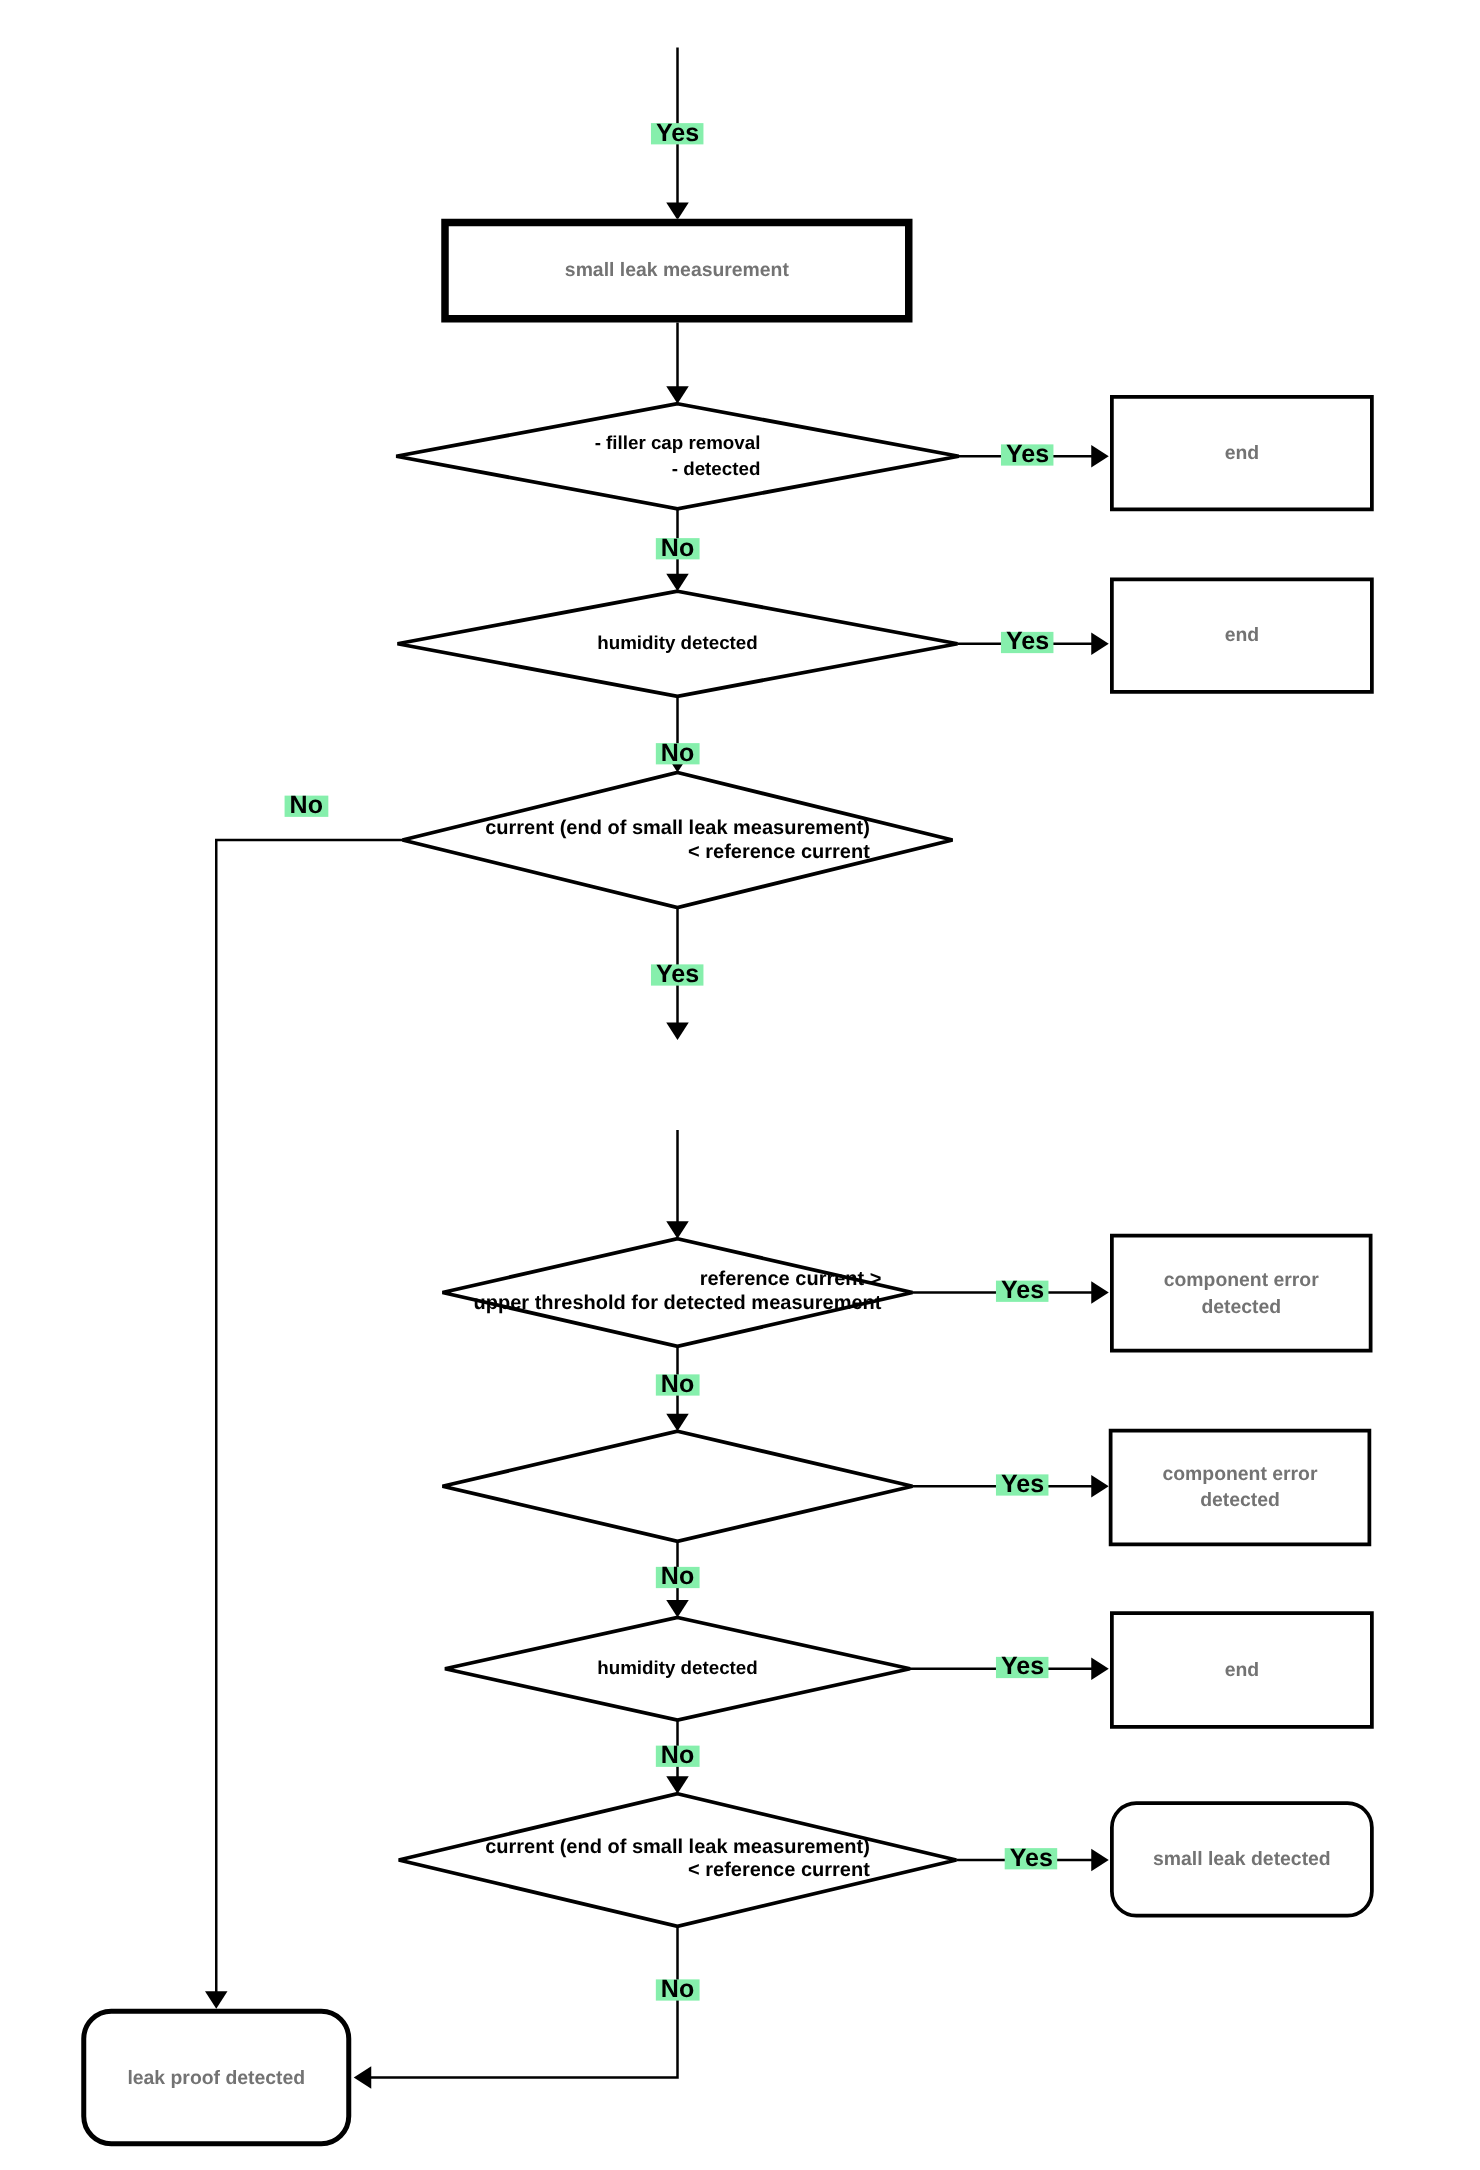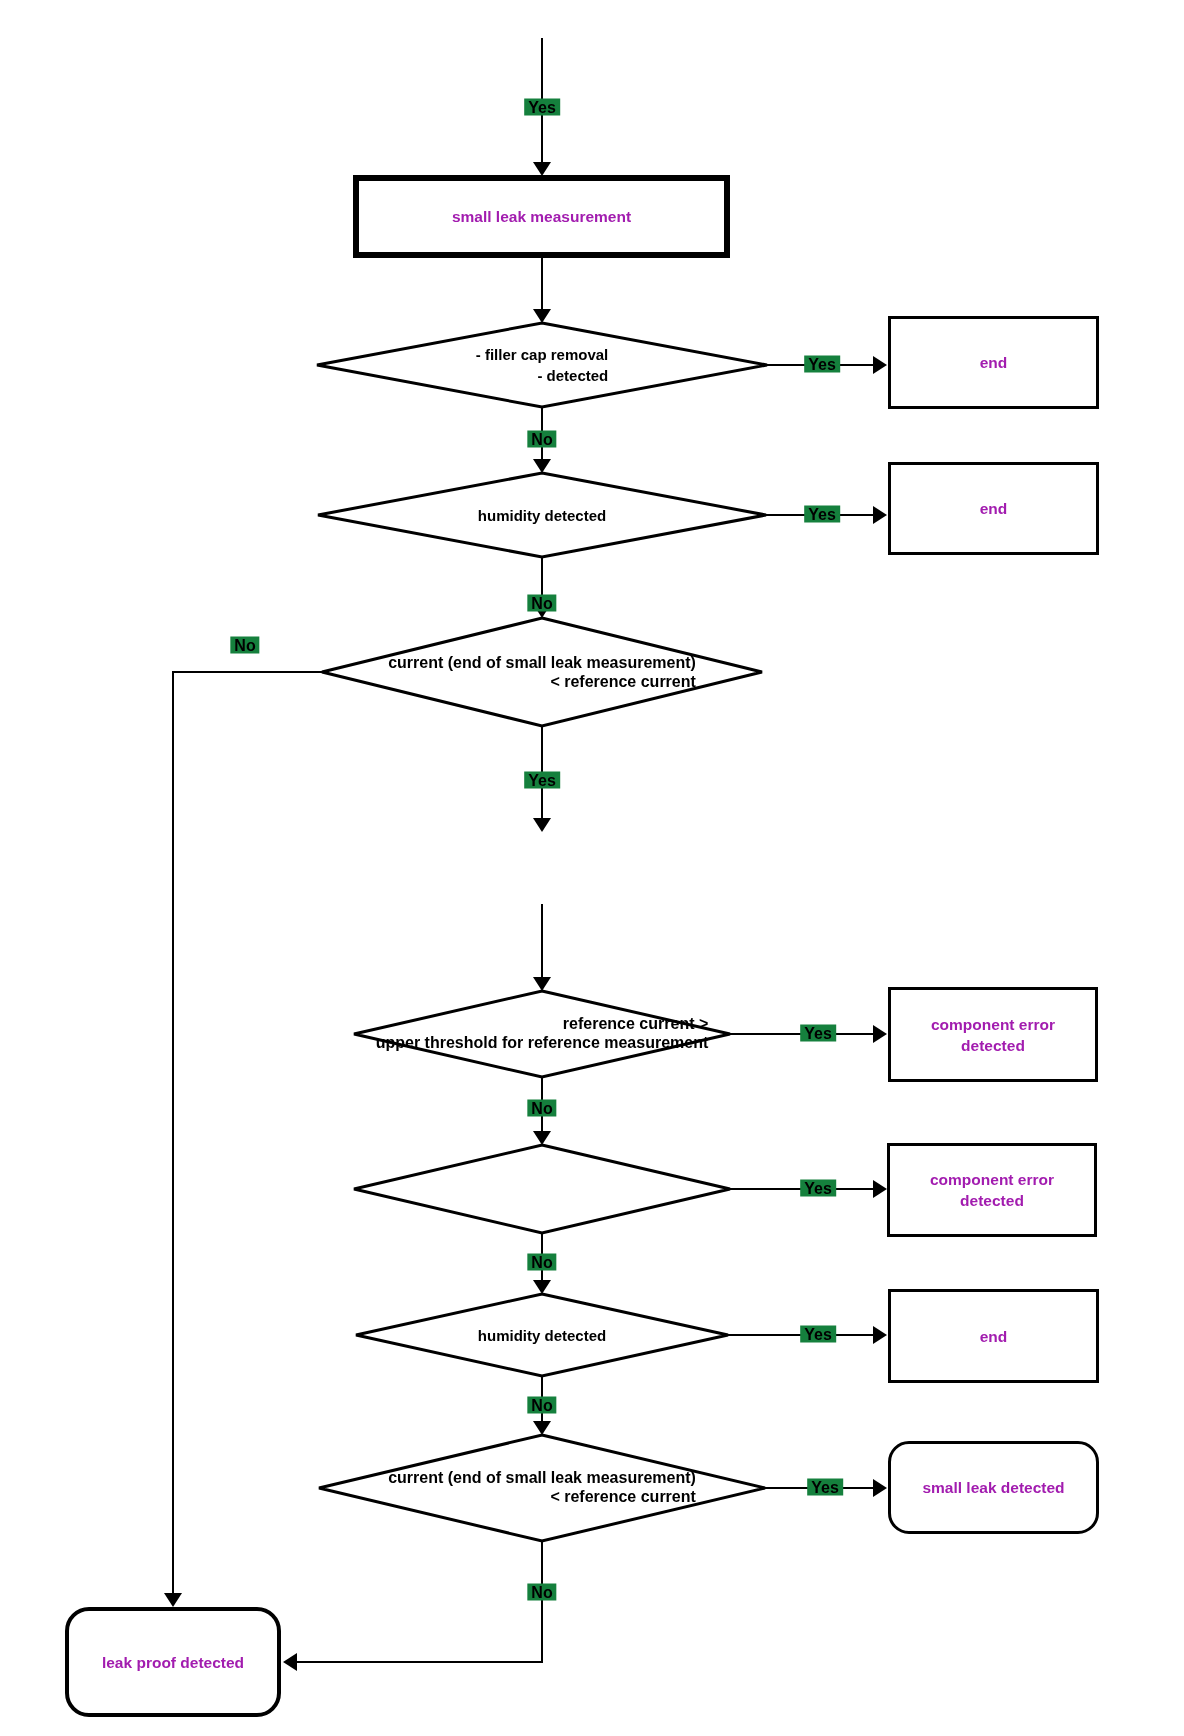--- a/index.html
+++ b/index.html
@@ -18,35 +18,35 @@
     box-sizing: border-box;
     background: #ffffff;
     border: 3px solid #000000;
     display: flex;
     align-items: center;
     justify-content: center;
     text-align: center;
     font-weight: bold;
     font-size: 15.5px;
     line-height: 21px;
-    color: #a21caf;
+    color: #737373;
   }
   .box.thick { border-width: 6px; }
   .box.mid { border-width: 4px; border-radius: 24px; }
   .label {
     position: absolute;
     transform: translate(-50%, -50%);
     font-weight: bold;
     color: #000000;
     white-space: nowrap;
   }
   .edge-label {
-    font-size: 16px;
+    font-size: 20px;
     line-height: 17px;
-    background: #15803d;
+    background: #86efac;
     padding: 0 4px;
   }
   .dtext { text-align: right; }
   .dtext.small { font-size: 16px; line-height: 19px; }
   .dtext.med { font-size: 15px; line-height: 21px; }
   .dline { display: block; }
 </style>
 </head>
 <body>
 
@@ -140,21 +140,21 @@
   </div>
   <div class="label dtext med" style="left:542px; top:515px;">
     <span class="dline">humidity detected</span>
   </div>
   <div class="label dtext small" style="left:542px; top:672px;">
     <span class="dline">current (end of small leak measurement)</span>
     <span class="dline">&lt;  reference current</span>
   </div>
   <div class="label dtext small" style="left:542px; top:1033px;">
     <span class="dline">reference current  &gt;</span>
-    <span class="dline">upper threshold for reference measurement</span>
+    <span class="dline">upper threshold for detected measurement</span>
   </div>
   <div class="label dtext med" style="left:542px; top:1335px;">
     <span class="dline">humidity detected</span>
   </div>
   <div class="label dtext small" style="left:542px; top:1487px;">
     <span class="dline">current (end of small leak measurement)</span>
     <span class="dline">&lt;  reference current</span>
   </div>
 
   <div class="label edge-label" style="left:542px; top:107px;">Yes</div>

